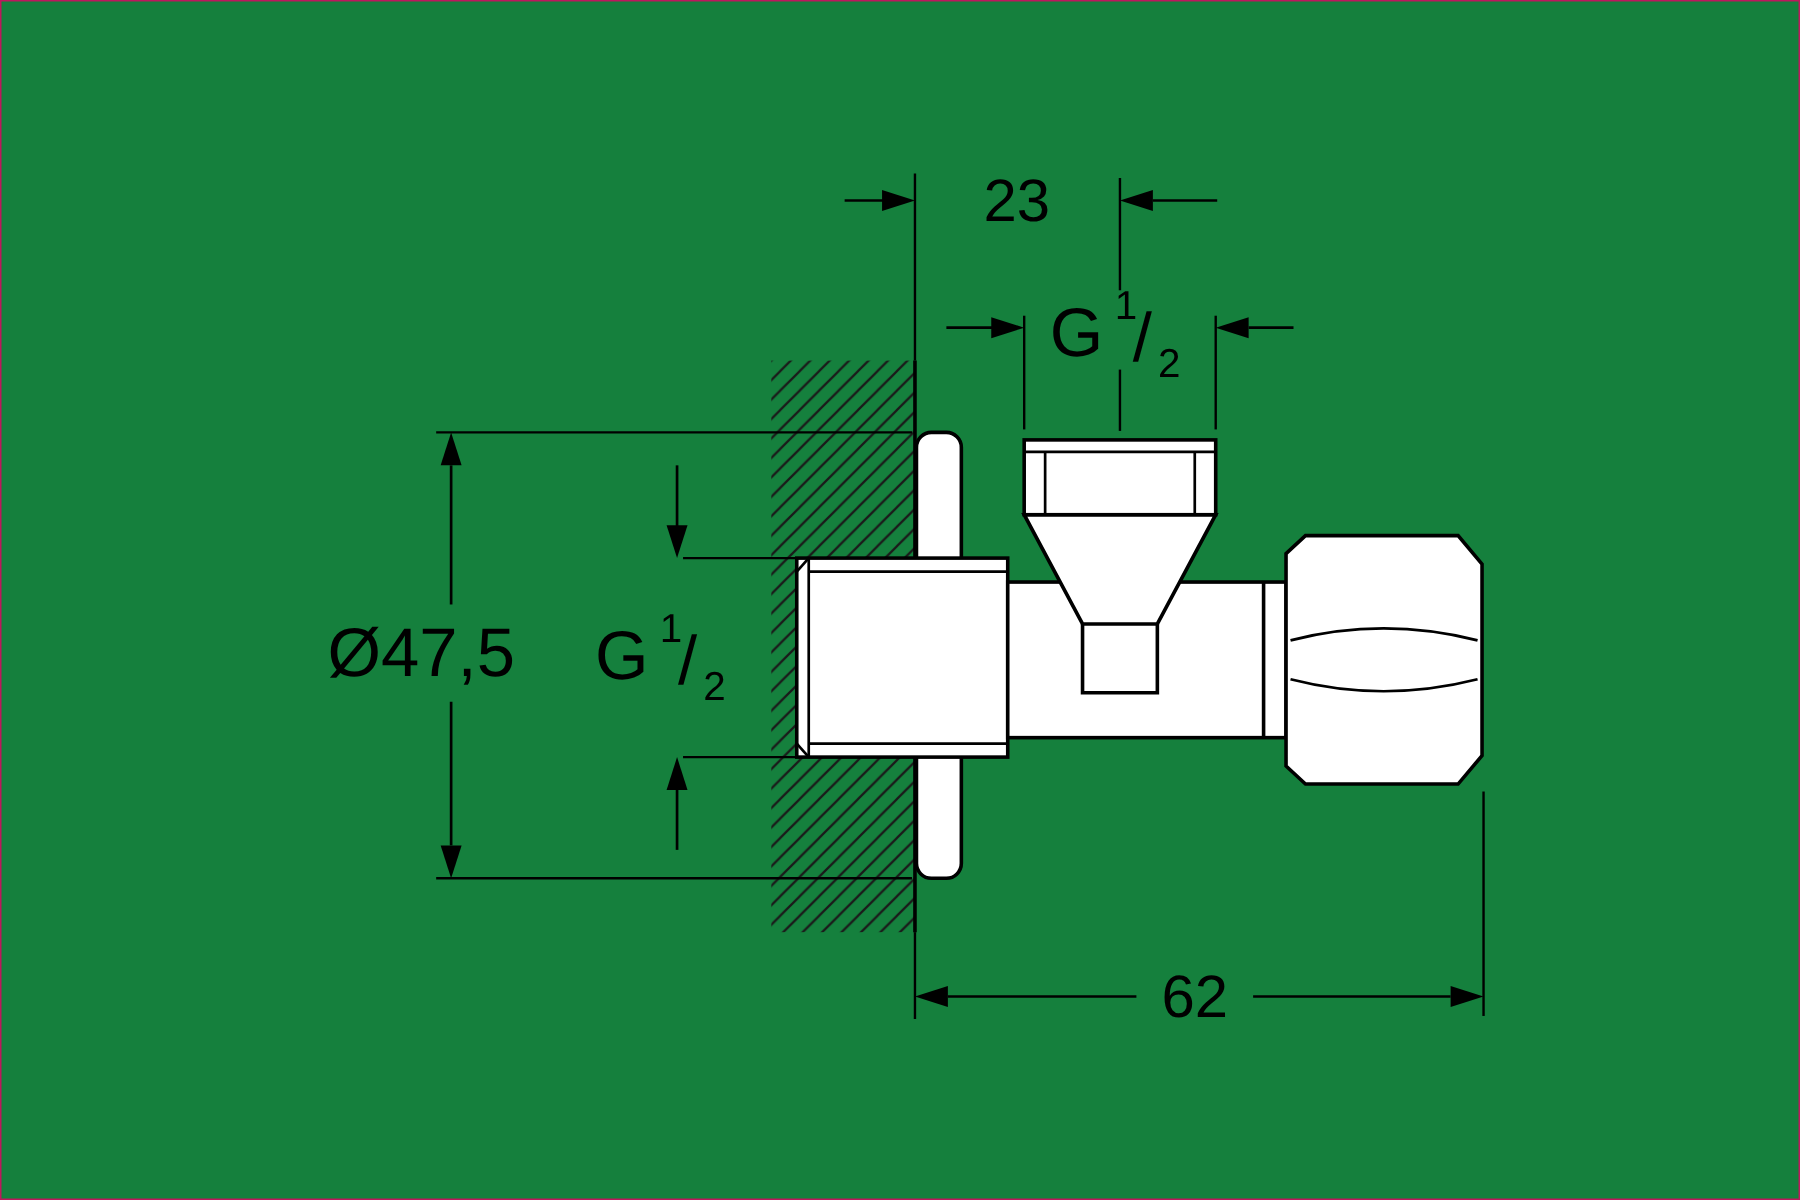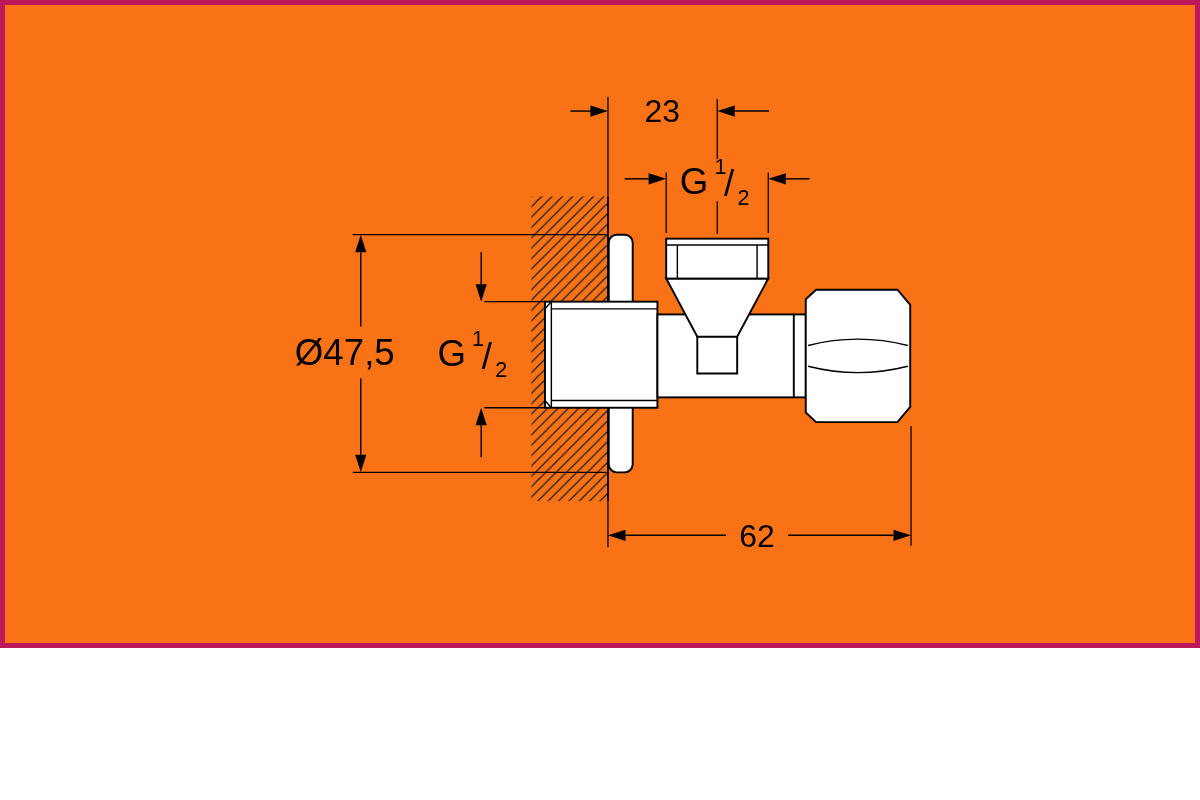--- a/index.html
+++ b/index.html
@@ -2,24 +2,24 @@
 <html><head>
 <meta charset="utf-8">
 <style>
   html, body {
     margin: 0;
     padding: 0;
     background: #ffffff;
   }
   .canvas {
     width: 1200px;
-    height: 648px;
+    height: 800px;
     box-sizing: border-box;
-    border: 5px solid #be185d;
-    background: #f97316;
+    border: 1px solid #be185d;
+    background: #15803d;
     font-family: "Liberation Sans", sans-serif;
   }
   svg {
     display: block;
     width: 100%;
     height: 100%;
   }
   .outline { stroke: #000000; fill: none; stroke-width: 2.4; stroke-linejoin: miter; }
   .outline-filled { stroke: #000000; fill: #ffffff; stroke-width: 2.4; stroke-linejoin: miter; }
   .detail { stroke: #000000; fill: none; stroke-width: 1.8; }

